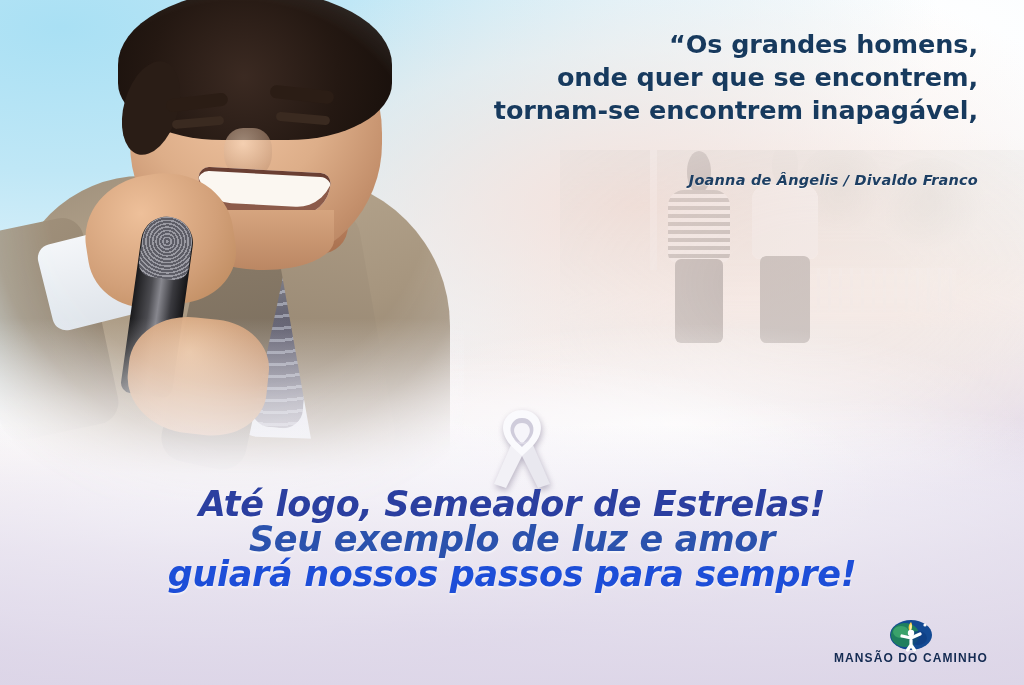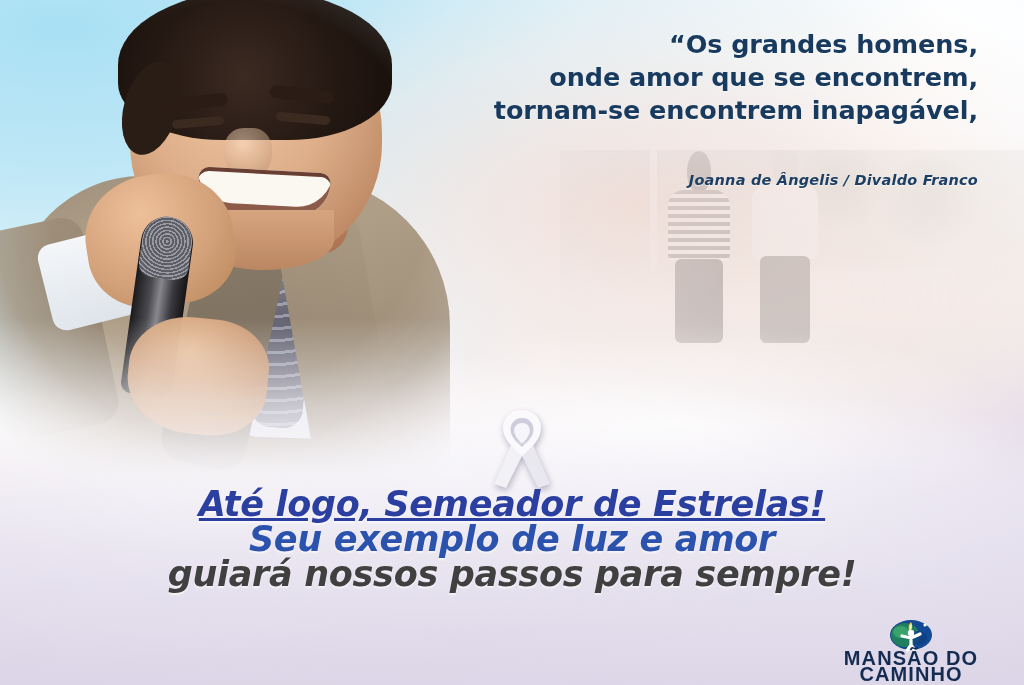--- a/index.html
+++ b/index.html
@@ -149,32 +149,32 @@
   
   .ribbon{position:absolute;left:484px;top:408px;width:76px;height:84px;}
   .ribbon svg{display:block;filter:drop-shadow(1px 3px 3px rgba(110,100,130,.45));}
 
   
   .headline{
     position:absolute;left:0;right:0;top:487px;text-align:center;
     font-family:"DejaVu Sans",sans-serif;font-style:italic;font-weight:bold;
     line-height:35px;letter-spacing:-.3px;
   }
-  .headline .h1{display:block;font-size:35px;color:#2b3fa0;text-shadow:0 2px 2px rgba(255,255,255,.6);text-decoration:underline;}
+  .headline .h1{display:block;font-size:35px;color:#2b3fa0;text-shadow:0 2px 2px rgba(255,255,255,.6);}
   .headline .h2{display:block;font-size:35px;color:#2b52ad;text-shadow:0 2px 2px rgba(255,255,255,.6);}
-  .headline .h3{display:block;font-size:35px;color:#404040;text-shadow:0 2px 2px rgba(255,255,255,.6);}
+  .headline .h3{display:block;font-size:35px;color:#1d4ed8;text-shadow:0 2px 2px rgba(255,255,255,.6);}
 
   
   .logo{position:absolute;text-align:center;}
   .logo-left{left:8px;top:614px;width:196px;}
   .logo-right{right:8px;top:614px;width:210px;}
   .logo .mark{height:36px;display:flex;align-items:center;justify-content:center;}
   .logo .l1{font-size:11px;font-weight:bold;color:#1f3a63;letter-spacing:1.6px;line-height:14px;}
   .logo .l2{font-size:13.5px;font-weight:bold;color:#142b52;letter-spacing:.9px;line-height:16px;}
-  .logo-right .l2{font-size:20px;letter-spacing:1.1px;}
+  .logo-right .l2{font-size:12px;letter-spacing:1.1px;}
 </style>
 </head>
 <body>
 
 <div id="poster">
 
   <div class="bg bg-sky"></div>
   <div class="bg bg-pinkwash"></div>
 
   <div class="bg bg-photo">
@@ -216,21 +216,21 @@
     <div class="p-sleeve"></div>
     <div class="p-cuff"></div>
     <div class="p-hand"></div>
     <div class="p-mic"></div>
     <div class="p-hand2"></div>
     <div class="p-fade"></div>
   </div>
 
   <div class="quote">
     <span class="ln">“Os grandes homens,</span>
-    <span class="ln">onde amor que se encontrem,</span>
+    <span class="ln">onde quer que se encontrem,</span>
     <span class="ln">tornam-se encontrem inapagável,</span>
   </div>
   <div class="quote-author">Joanna de Ângelis / Divaldo Franco</div>
 
   <div class="ribbon">
     <svg width="76" height="84" viewBox="0 0 76 84" aria-hidden="true">
       <path d="M30 30 L10 76 L22 80 L40 44 Z" fill="#f2f1f6"></path>
       <path d="M46 30 L66 76 L54 80 L36 44 Z" fill="#e9e8ef"></path>
       <path d="M38 2 C24 2 16 14 20 26 C23 36 32 42 38 48 C44 42 53 36 56 26 C60 14 52 2 38 2 Z" fill="#fafafd"></path>
       <path d="M38 10 C29 10 25 18 27 25 C29 31 34 35 38 39 C42 35 47 31 49 25 C51 18 47 10 38 10 Z" fill="#cfccdb"></path>

